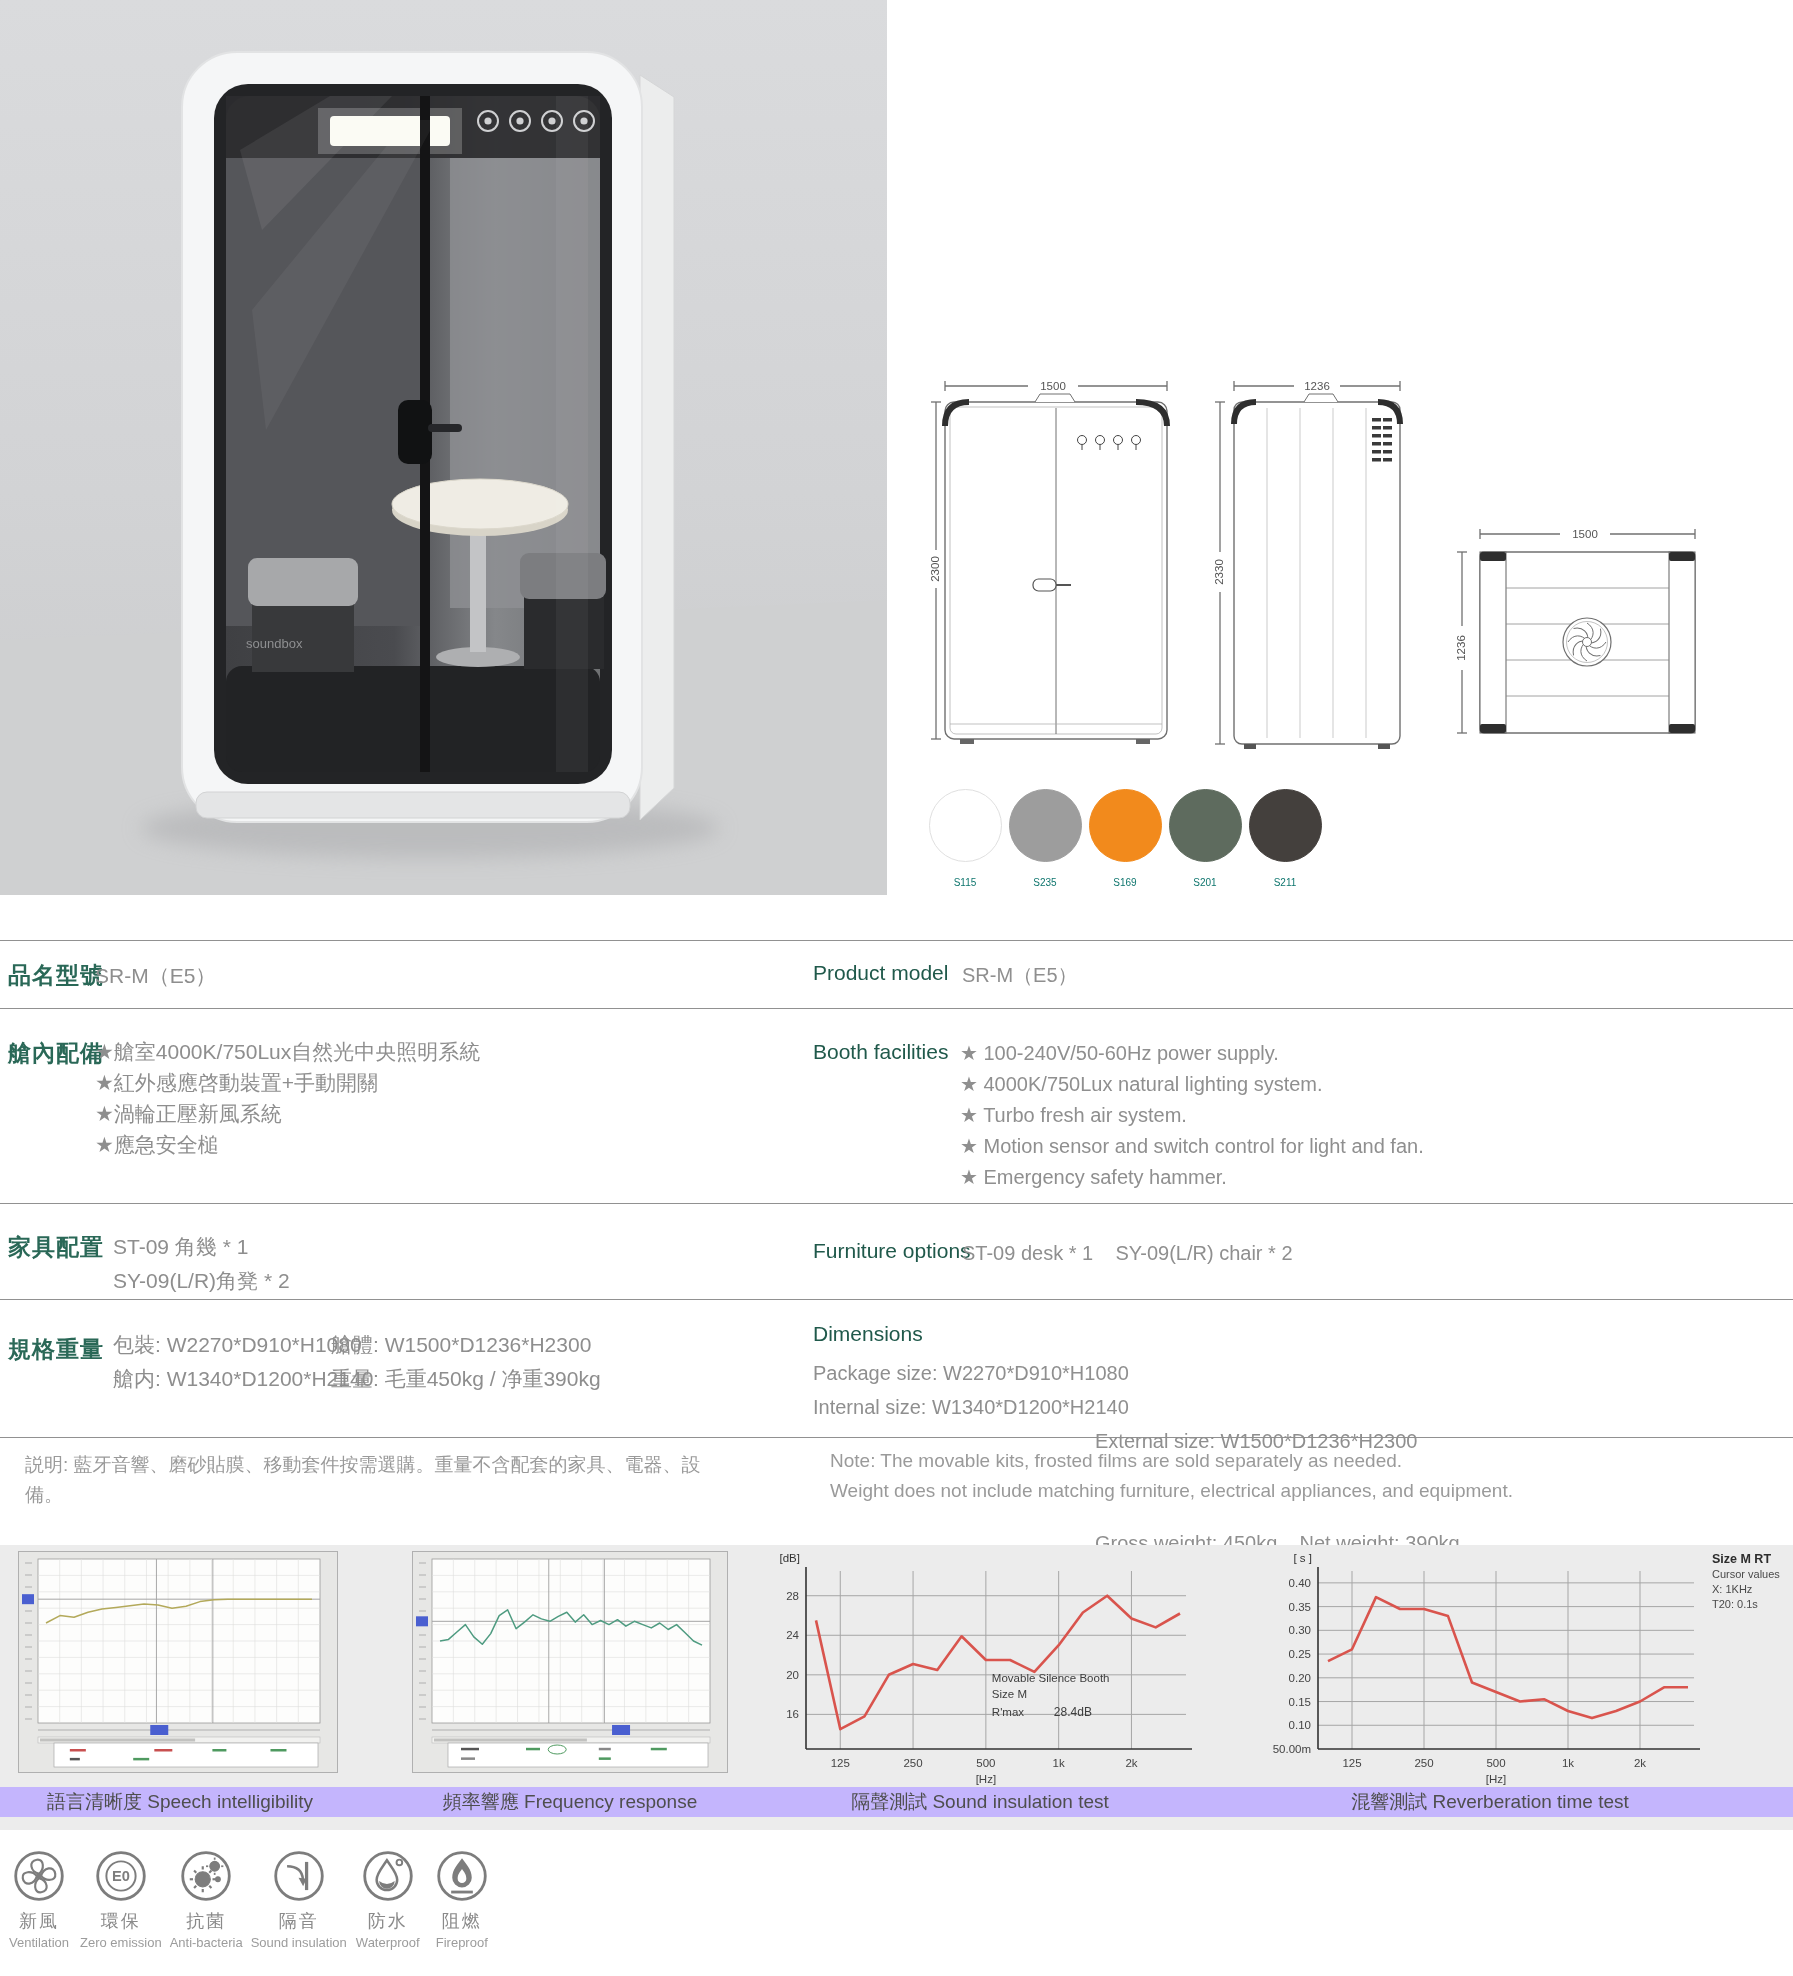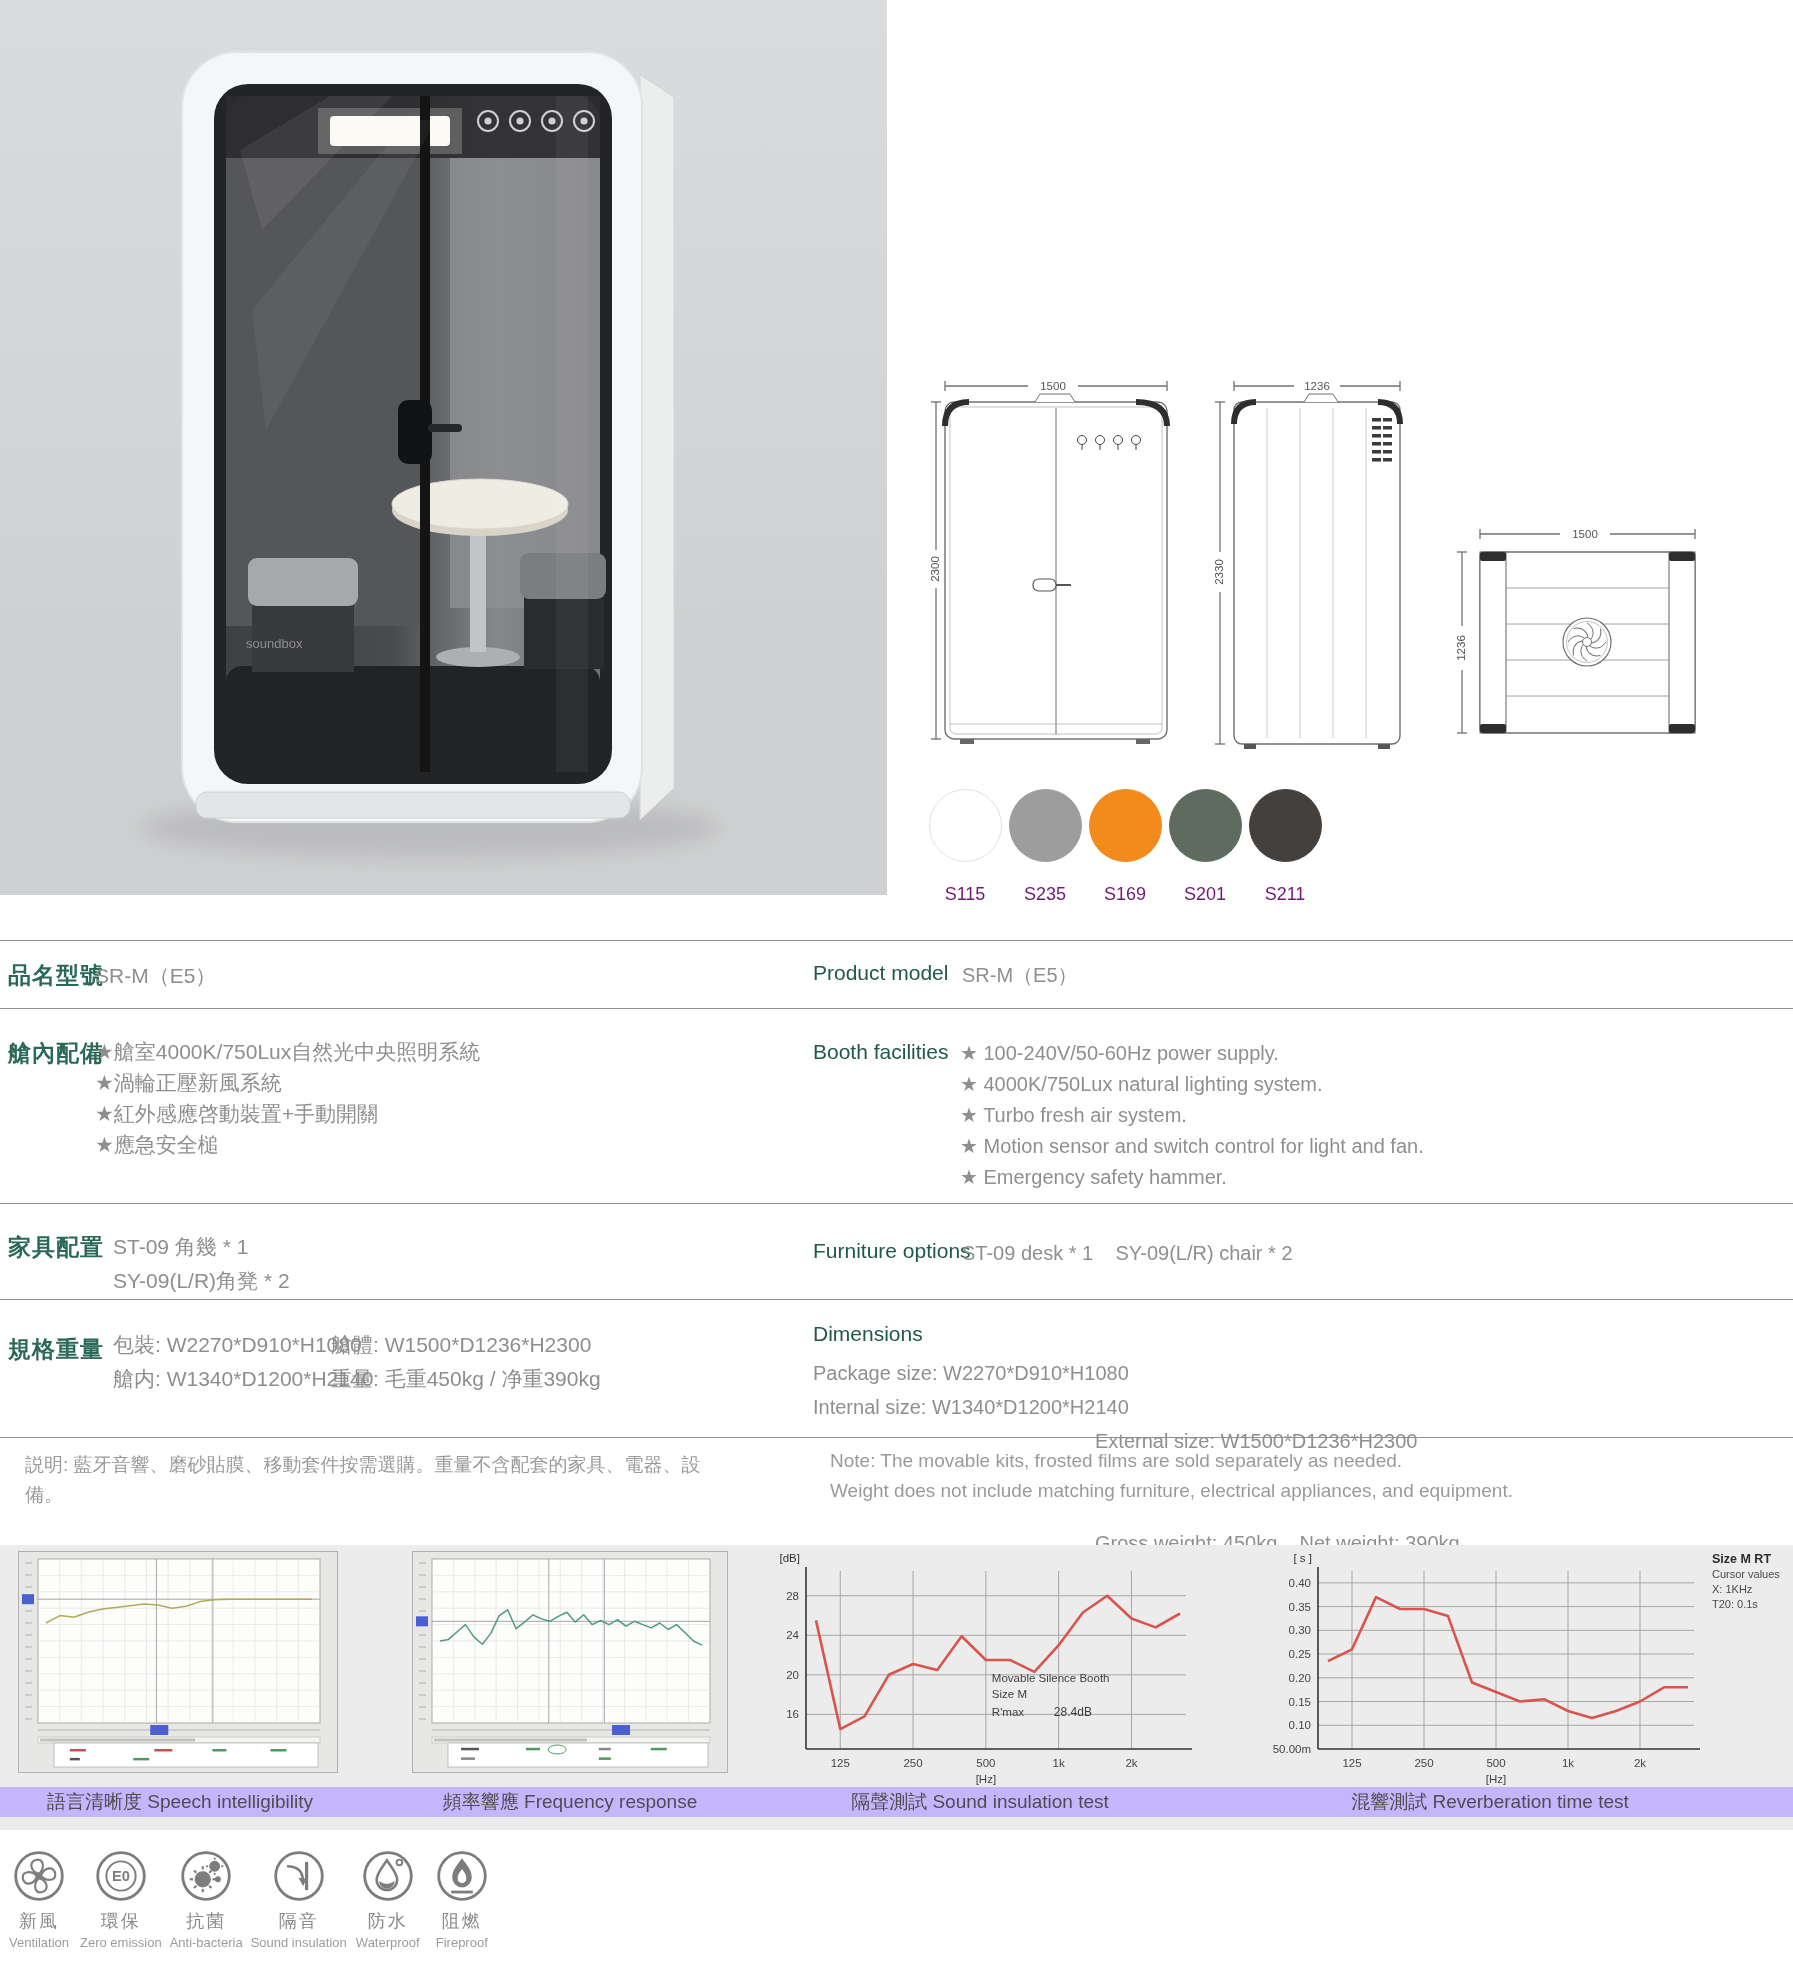--- a/index.html
+++ b/index.html
@@ -14,21 +14,21 @@
   .pre{white-space:pre-wrap;}
   .lh31 div{line-height:31px;}
   .lh34 div{line-height:34px;margin-left:18px;}
   .note-text{font-size:19px;color:#9a9a9a;line-height:30px;margin-left:17px;}
   .tests-panel{position:absolute;left:0;top:1545px;width:1793px;height:285px;background:#ececec;}
   .caption-bar{position:absolute;left:0;top:242px;width:1793px;height:30px;background:#c4b5fd;}
   .cap{position:absolute;top:0;height:30px;line-height:30px;text-align:center;font-size:19px;color:#4e4e4e;}
   .swatch-row{position:absolute;left:925px;top:789px;display:flex;}
   .swatch-item{width:80px;display:flex;flex-direction:column;align-items:center;}
   .swatch{width:71px;height:71px;border-radius:50%;}
-  .swatch-label{font-size:18px;color:#701a75;margin-top:22px;}
+  .swatch-label{font-size:10px;color:#0f766e;margin-top:15px;}
   .badges{position:absolute;left:6px;top:1850px;display:flex;gap:8px;}
   .badge{display:flex;flex-direction:column;align-items:center;min-width:66px;}
   .badge-zh{font-size:18px;color:#8a8a8a;margin-top:7px;letter-spacing:2px;}
   .badge-en{font-size:13px;color:#9c9c9c;margin-top:2px;white-space:nowrap;}
   svg text{font-family:"Liberation Sans","DejaVu Sans",sans-serif;}
 </style>
 </head>
 <body>
 
 <div class="page">
@@ -253,22 +253,22 @@
   <div class="hr" style="top:1437px"></div>
 
   <div class="abs zh-label" style="left:8px;top:960px">品名型號</div>
   <div class="abs zh-text" style="left:95px;top:962px">SR-M（E5）</div>
   <div class="abs en-label" style="left:813px;top:961px">Product model</div>
   <div class="abs en-text" style="left:962px;top:962px">SR-M（E5）</div>
 
   <div class="abs zh-label" style="left:8px;top:1038px">艙內配備</div>
   <div class="abs zh-text lh31" style="left:95px;top:1036px">
     <div>★艙室4000K/750Lux自然光中央照明系統</div>
+    <div>★紅外感應啓動裝置+手動開關</div>
     <div>★渦輪正壓新風系統</div>
-    <div>★紅外感應啓動裝置+手動開關</div>
     <div>★應急安全槌</div>
   </div>
   <div class="abs en-label" style="left:813px;top:1040px">Booth facilities</div>
   <div class="abs en-text lh31" style="left:960px;top:1038px">
     <div>★ 100-240V/50-60Hz power supply.</div>
     <div>★ 4000K/750Lux natural lighting system.</div>
     <div>★ Turbo fresh air system.</div>
     <div>★ Motion sensor and switch control for light and fan.</div>
     <div>★ Emergency safety hammer.</div>
   </div>

